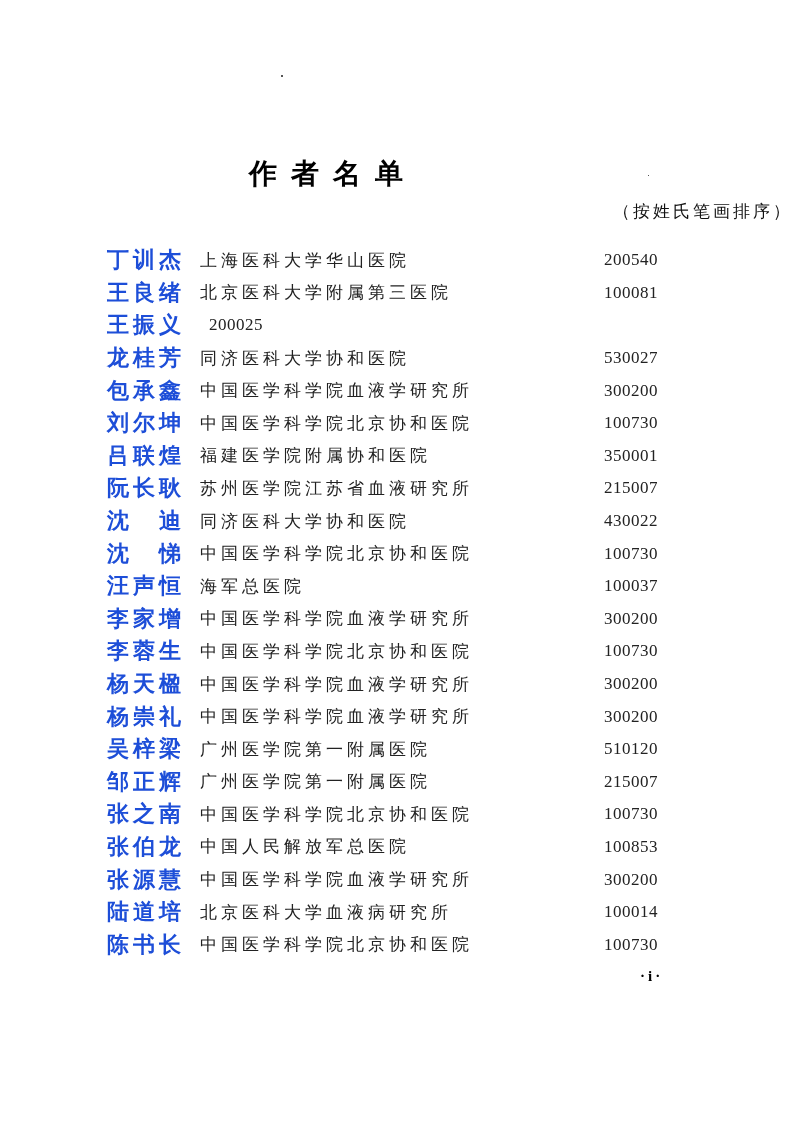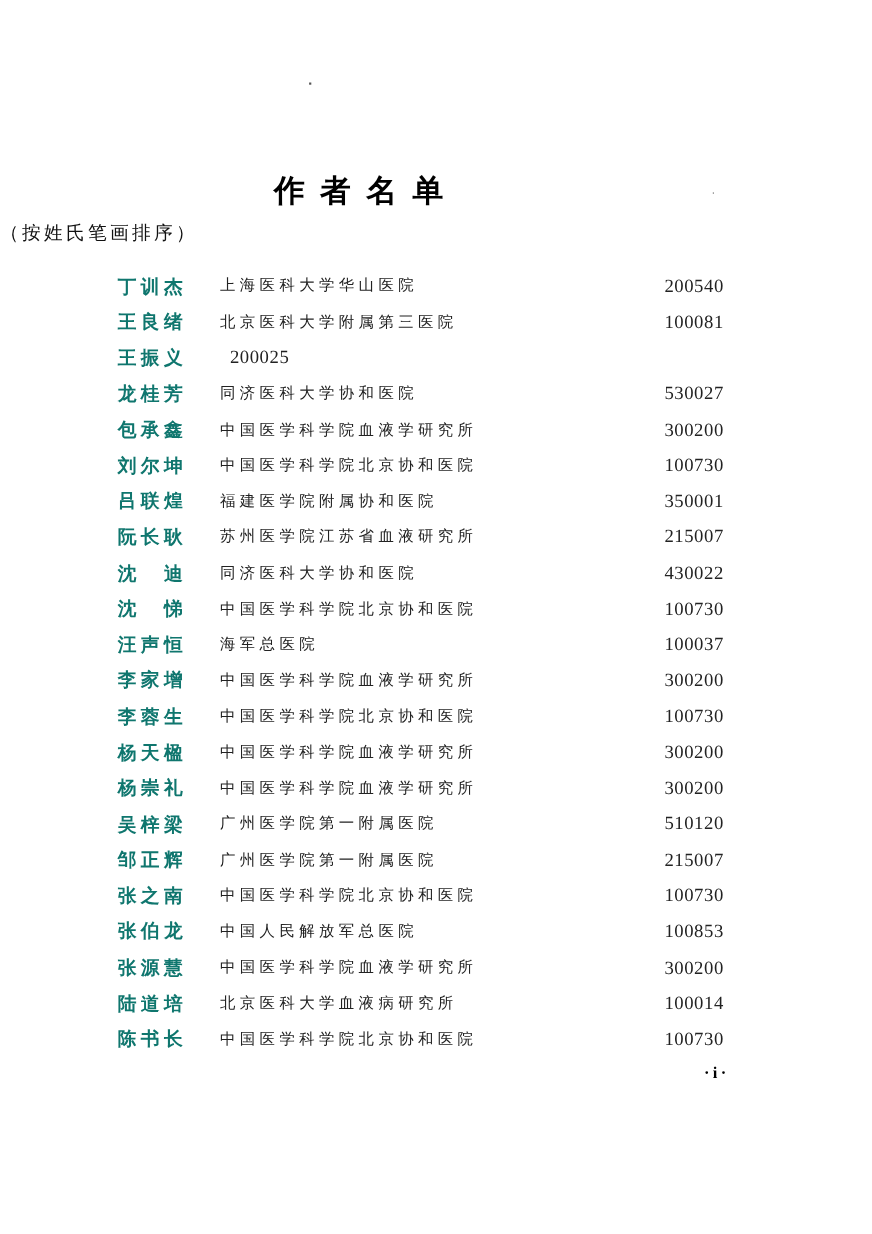--- a/index.html
+++ b/index.html
@@ -4,29 +4,29 @@
 <style>
   html, body { margin: 0; padding: 0; background: #ffffff; }
   body { width: 793px; height: 1122px; position: relative; overflow: hidden;
          font-family: "DejaVu Serif", "Liberation Serif", serif; color: #111; }
   .page { position: absolute; inset: 0; }
   .speck { position: absolute; width: 2px; height: 2px; background: #555; }
   .title { position: absolute; top: 155px; left: 0; width: 652px; text-align: center;
            font-family: "DejaVu Sans", "Liberation Sans", sans-serif;
            font-size: 28px; font-weight: bold; letter-spacing: 14px; padding-left: 14px; box-sizing: border-box;
            color: #000; }
-  .subtitle { position: absolute; top: 200px; left: 0; width: 793px; text-align: left;
+  .subtitle { position: absolute; top: 200px; left: 0; width: 793px; text-align: right;
               font-family: "DejaVu Sans", "Liberation Sans", sans-serif;
               font-size: 17px; letter-spacing: 3px; color: #111; }
   .list { position: absolute; top: 244px; left: 107px; width: 560px; }
   .row { position: relative; height: 32.6px; display: flex; align-items: center; }
   .name { width: 93px; font-family: Liberation Mono, monospace;
-          font-size: 17px; font-weight: bold; letter-spacing: 4px; color: #0f766e; white-space: pre; }
+          font-size: 22px; font-weight: bold; letter-spacing: 4px; color: #1d4ed8; white-space: pre; }
   .inst { flex: 1; font-family: Liberation Mono, monospace;
-          font-size: 14px; letter-spacing: 4px; color: #222; white-space: nowrap; }
+          font-size: 17px; letter-spacing: 4px; color: #222; white-space: nowrap; }
   .code { width: 72px; text-align: center; font-family: "Liberation Serif", "DejaVu Serif", serif;
           font-size: 17px; letter-spacing: 0.5px; color: #222; }
   .folio { position: absolute; top: 968px; left: 640px; font-family: "Liberation Serif", serif;
            font-size: 15px; font-weight: bold; color: #000; letter-spacing: 3px; }
 </style>
 </head>
 <body>
 
 <div class="page">
   <div class="speck" style="top:75px;left:281px;"></div>

